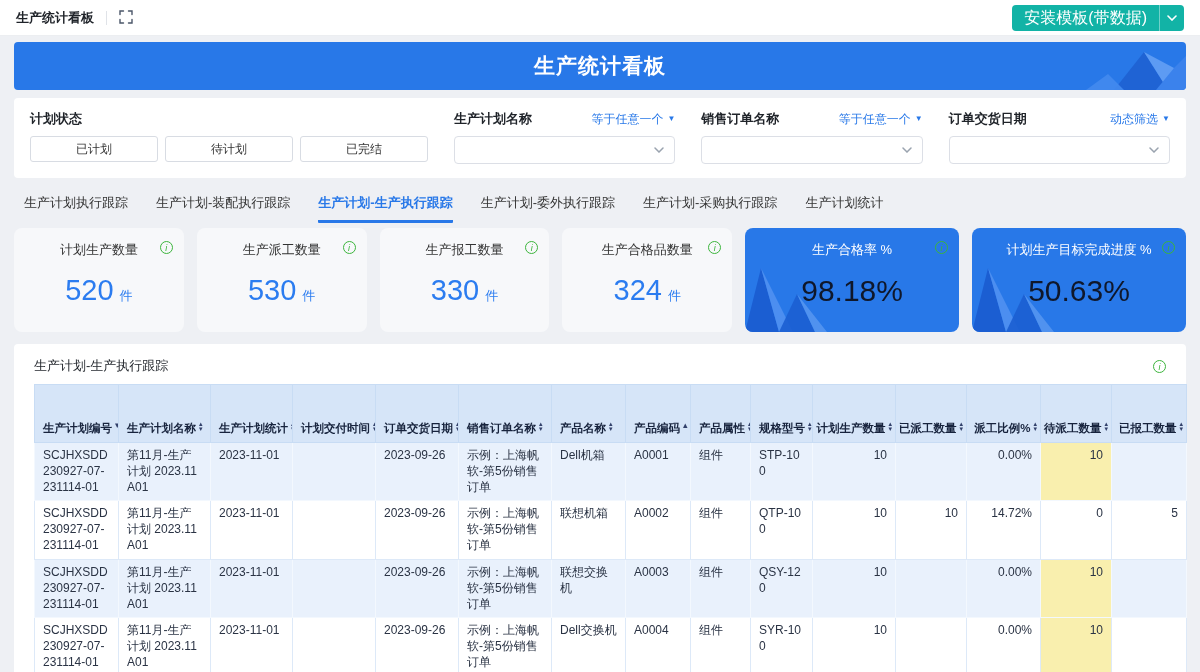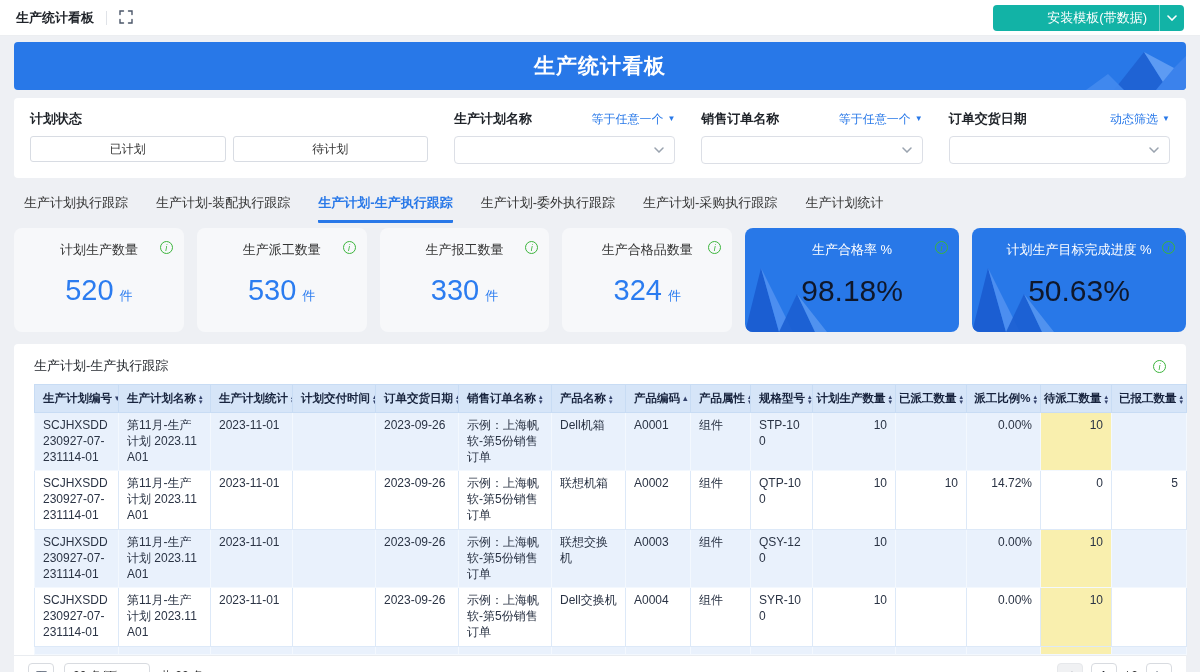--- a/index.html
+++ b/index.html
@@ -6,21 +6,21 @@
   html,body { width:1200px; height:672px; }
   body { font-family:"Liberation Sans","DejaVu Sans",sans-serif; background:#eef0f4; overflow:hidden; color:#1f2329; }
   .app { width:1200px; height:672px; position:relative; overflow:hidden; }
 
   
   .topbar { height:36px; background:#fff; border-bottom:1px solid #ecEEf1; display:flex; align-items:center; justify-content:space-between; padding:0 16px; }
   .tb-left { display:flex; align-items:center; gap:12px; }
   .tb-title { font-size:13px; font-weight:bold; color:#1f2329; }
   .tb-divider { width:1px; height:14px; background:#e0e3e8; }
   .tb-expand { width:15px; height:15px; cursor:pointer; display:flex; }
-  .install-btn { display:flex; align-items:center; height:26px; background:#12b3a6; color:#fff; border-radius:4px; overflow:hidden; font-size:13px; cursor:pointer;padding-left:42px; }
+  .install-btn { display:flex; align-items:center; height:26px; background:#12b3a6; color:#fff; border-radius:4px; overflow:hidden; font-size:16px; cursor:pointer; }
   .install-main { padding:0 12px; line-height:26px; }
   .install-sep { width:1px; height:26px; background:rgba(255,255,255,.4); }
   .install-caret { width:24px; display:flex; align-items:center; justify-content:center; }
 
   .page { padding:6px 14px 0; }
 
   
   .banner { position:relative; height:48px; background:#2878e8; border-radius:4px; display:flex; align-items:center; justify-content:center; overflow:hidden; }
   .banner-title { color:#fff; font-size:21px; font-weight:bold; letter-spacing:1px; z-index:2; }
   .banner-deco { position:absolute; right:0; bottom:0; z-index:1; }
@@ -59,21 +59,21 @@
 
   
   .panel { background:#fff; margin-top:12px; border-radius:4px; padding:10px 20px 0; }
   .panel-head { display:flex; justify-content:space-between; align-items:center; height:24px; margin-bottom:6px; }
   .panel-title { font-size:13px; color:#1f2329; }
   .panel-head .info-i { position:static; }
 
   table.grid { width:100%; border-collapse:collapse; table-layout:fixed; }
   table.grid th { background:#d6e5f8; color:#17233d; font-size:11.5px; font-weight:bold; padding:6px 3px 6px 8px; text-align:left; border:1px solid #c8dcf4; white-space:nowrap; overflow:hidden; cursor:pointer; }
   table.grid th.r .th-wrap { justify-content:flex-end; }
-  .th-wrap { display:flex; align-items:center; gap:3px; }
+  .th-wrap { display:flex; gap:3px;margin-top:30px; }
   .sorts { display:inline-flex; flex-direction:column; font-size:7px; line-height:5px; color:#33416b; font-style:normal; }
   .sorts i { font-style:normal; }
   .sorts.one { font-size:9px; line-height:9px; }
   table.grid td { font-size:12px; color:#2a3344; padding:5px 8px; border:1px solid #dde9f8; vertical-align:top; line-height:1.32; word-break:break-all; background:#fff; }
   table.grid td.r { text-align:right; }
   table.grid tr.stripe td { background:#e9f1fc; border-color:#f3f8fe; }
   table.grid td.hl { background:#f9efae !important; }
   table.grid tr.partial td { padding:0; height:8px; font-size:0; line-height:0; }
 
   
@@ -131,20 +131,21 @@
     </div>
 
     <div class="filter-panel">
       <div class="f-col status">
         <div class="f-label-row">
           <span class="f-label">计划状态</span>
         </div>
         <div class="status-btns">
             <button class="status-btn">已计划</button>
             <button class="status-btn">待计划</button>
+            <button class="status-btn">已完结</button>
           </div>
       </div>
       <div class="f-col grow">
         <div class="f-label-row">
           <span class="f-label">生产计划名称</span>
           <span class="f-op">
               <span>等于任意一个</span>
               <span class="tri">▼</span>
             </span>
         </div>

